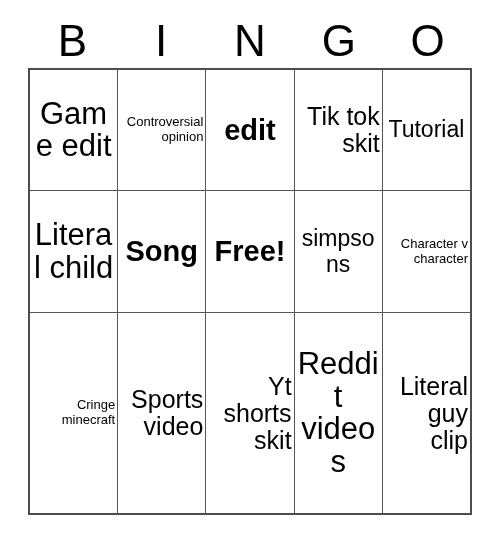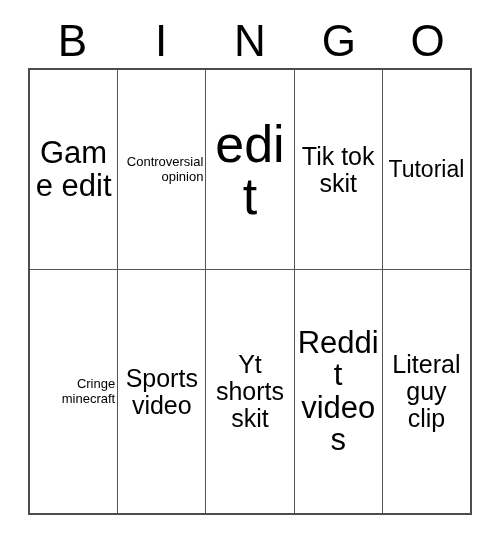--- a/index.html
+++ b/index.html
@@ -63,23 +63,23 @@
     overflow: hidden;
   }
   .cell-text {
     display: block;
     line-height: 1.06;
     word-wrap: break-word;
   }
   
   .sz-xs   { font-size: 13px; line-height: 1.15; text-align: right; }
   .sz-sm   { font-size: 23px; line-height: 1.12; }
-  .sz-md   { font-size: 25px; line-height: 1.08; }
+  .sz-md   { font-size: 25px; line-height: 1.08; text-align: right; }
   .sz-lg   { font-size: 31px; line-height: 1.05; }
-  .sz-xl   { font-size: 52px; line-height: 1.0; }
+  .sz-xl   { font-size: 29px; line-height: 1.0; font-weight: bold; }
 </style>
 </head>
 <body>
 
 <div id="card">
 
   <div id="header">
     <div class="header-cell">B</div>
     <div class="header-cell">I</div>
     <div class="header-cell">N</div>
@@ -101,20 +101,37 @@
           </td>
         <td>
             <span class="cell-text sz-md">Tik tok skit</span>
           </td>
         <td>
             <span class="cell-text sz-sm">Tutorial</span>
           </td>
       </tr>
       <tr>
         <td>
+            <span class="cell-text sz-lg">Literal child</span>
+          </td>
+        <td>
+            <span class="cell-text sz-xl">Song</span>
+          </td>
+        <td>
+            <span class="cell-text sz-xl">Free!</span>
+          </td>
+        <td>
+            <span class="cell-text sz-sm">simpsons</span>
+          </td>
+        <td>
+            <span class="cell-text sz-xs">Character v character</span>
+          </td>
+      </tr>
+      <tr>
+        <td>
             <span class="cell-text sz-xs">Cringe minecraft</span>
           </td>
         <td>
             <span class="cell-text sz-md">Sports video</span>
           </td>
         <td>
             <span class="cell-text sz-md">Yt shorts skit</span>
           </td>
         <td>
             <span class="cell-text sz-lg">Reddit videos</span>

